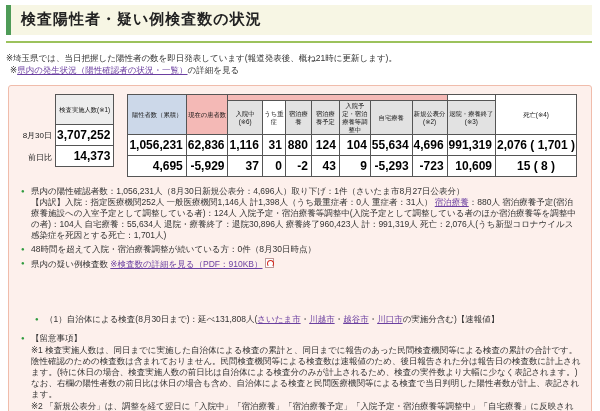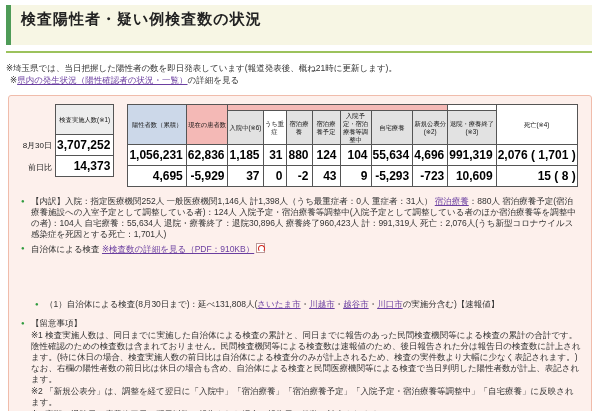--- a/index.html
+++ b/index.html
@@ -5,39 +5,39 @@
   html,body{margin:0;padding:0;}
   body{
     width:600px;height:411px;overflow:hidden;background:#fff;color:#333;
     font-family:"Liberation Sans","DejaVu Sans",sans-serif;font-size:8.5px;
     position:relative;
   }
   a{color:#6b3fa0;text-decoration:underline;cursor:pointer;}
   
   .titlebar{
     margin:5px 8px 0 6px;background:#f7f6e4;border-left:5px solid #4e9b57;
-    padding:5px 10px 16px;font-size:15px;font-weight:bold;color:#222;letter-spacing:1px;
+    padding:5px 10px 6px;font-size:15px;font-weight:bold;color:#222;letter-spacing:1px;
   }
   .title-rule{margin:6px 8px 0 6px;border-top:2px solid #9cc25c;height:0;}
   .update-note{margin:10px 0 0 6px;color:#333;}
   .status-line{margin:0 0 0 10px;}
   
   .panel{
     margin:8px 8px 0 8px;background:#fdf0ec;border:1px solid #f0bcab;border-radius:3px;
     padding:8px 10px 9px 10px;box-sizing:border-box;
   }
   
   .table-wrap{display:flex;align-items:flex-start;margin-left:2px;}
   .row-labels{width:34px;padding-top:31px;flex:none;}
   .row-labels div{height:22px;line-height:22px;text-align:right;padding-right:3px;font-size:8px;color:#222;}
   table{border-collapse:collapse;table-layout:fixed;}
   .t td{border:1px solid #555;box-sizing:border-box;}
   .hcell{font-size:6.3px;line-height:1.25;text-align:center;vertical-align:middle;padding:1px;color:#111;}
   .vcell{font-size:12px;font-weight:bold;text-align:right;padding:0 3px 0 1px;background:#fff;height:21px;color:#000;white-space:nowrap;}
-  .vcell.center{text-align:right;padding:0 1px;}
+  .vcell.center{text-align:center;padding:0 1px;}
   .left-table{flex:none;}
   .left-table .hcell{background:#ededed;height:30px;width:50px;}
   .main-table{margin-left:13px;flex:none;}
   tr.band td{height:6px;padding:0;}
   tr.hdr td{height:24px;}
   .bg-blue{background:#ccd8e9;}
   .bg-pink{background:#f4b9b6;}
   .bg-gray{background:#e2e2e2;}
   .bg-white{background:#fff;}
   
@@ -120,21 +120,21 @@
         <td class="hcell bg-gray">宿泊療養</td>
         <td class="hcell bg-gray">宿泊療養予定</td>
         <td class="hcell bg-gray">入院予定・宿泊療養等調整中</td>
         <td class="hcell bg-gray">自宅療養</td>
         <td class="hcell bg-gray">新規公表分(※2)</td>
         <td class="hcell bg-gray">退院・療養終了(※3)</td>
       </tr>
       <tr>
         <td class="vcell">1,056,231</td>
         <td class="vcell">62,836</td>
-        <td class="vcell">1,185</td>
+        <td class="vcell">1,116</td>
         <td class="vcell">31</td>
         <td class="vcell">880</td>
         <td class="vcell">124</td>
         <td class="vcell">104</td>
         <td class="vcell">55,634</td>
         <td class="vcell">4,696</td>
         <td class="vcell">991,319</td>
         <td class="vcell center">2,076 ( 1,701 )</td>
       </tr>
       <tr>
@@ -151,29 +151,34 @@
         <td class="vcell center">15 ( 8 )</td>
       </tr>
     </tbody>
       </table>
   </div>
 
   <div class="blist">
 
     <div class="bitem">
       <span class="bul">●</span>
+      <div>県内の陽性確認者数：1,056,231人（8月30日新規公表分：4,696人）取り下げ：1件（さいたま市8月27日公表分）</div>
       <div>
         <span>【内訳】入院：指定医療機関252人 一般医療機関1,146人 計1,398人（うち最重症者：0人 重症者：31人） </span><a>宿泊療養</a><span>：880人 宿泊療養予定(宿泊療養施設への入室予定として調整している者)：124人 入院予定・宿泊療養等調整中(入院予定として調整している者のほか宿泊療養等を調整中の者)：104人 自宅療養：55,634人 退院・療養終了：退院30,896人 療養終了960,423人 計：991,319人 死亡：2,076人(うち新型コロナウイルス感染症を死因とする死亡：1,701人)</span>
       </div>
     </div>
 
+    <div class="bitem">
+      <span class="bul">●</span>
+      <span>48時間を超えて入院・宿泊療養調整が続いている方：0件（8月30日時点）</span>
+    </div>
 
     <div class="bitem">
       <span class="bul">●</span>
-      <span>自治体による検査 </span><a>※検査数の詳細を見る（PDF：910KB）</a><span class="pdf-icon"></span>
+      <span>県内の疑い例検査数 </span><a>※検査数の詳細を見る（PDF：910KB）</a><span class="pdf-icon"></span>
     </div>
 
     <div class="bitem sub">
       <span class="bul">●</span>
       <span>（1）自治体による検査(8月30日まで)：延べ131,808人(</span><a>さいたま市</a><span>・</span><a>川越市</a><span>・</span><a>越谷市</a><span>・</span><a>川口市</a><span>の実施分含む)【速報値】</span>
     </div>
 
 
     <div class="bitem notes-block">
       <span class="bul">●</span>

